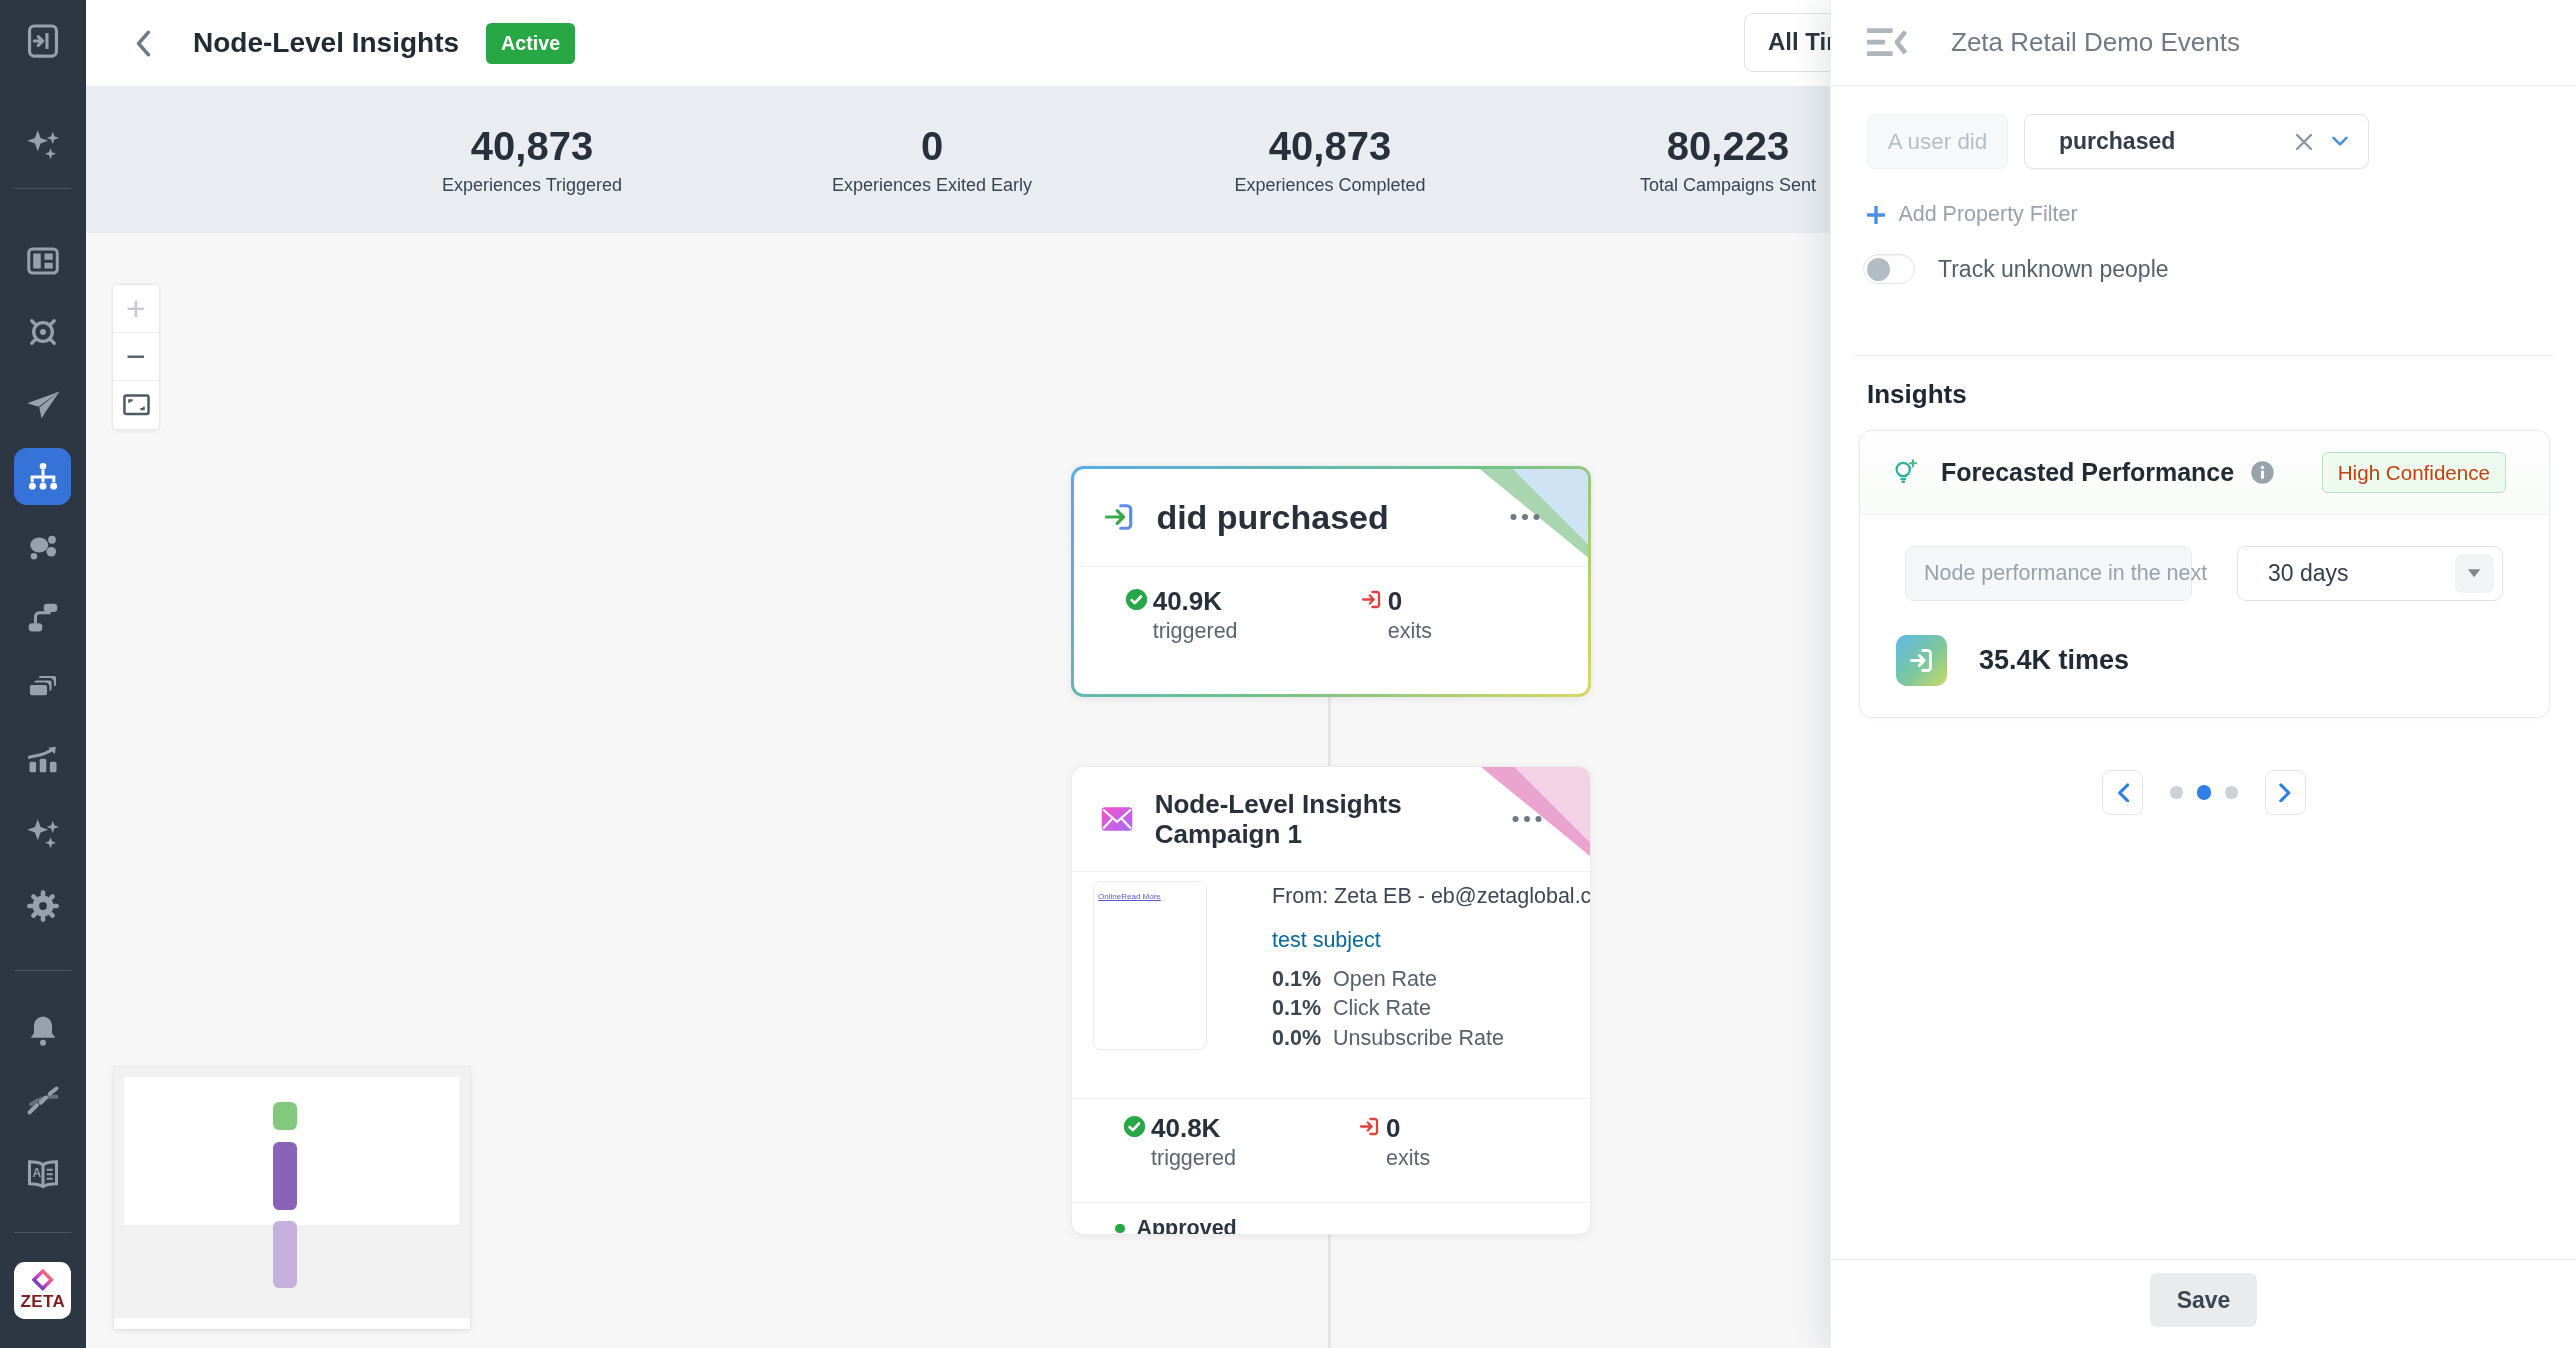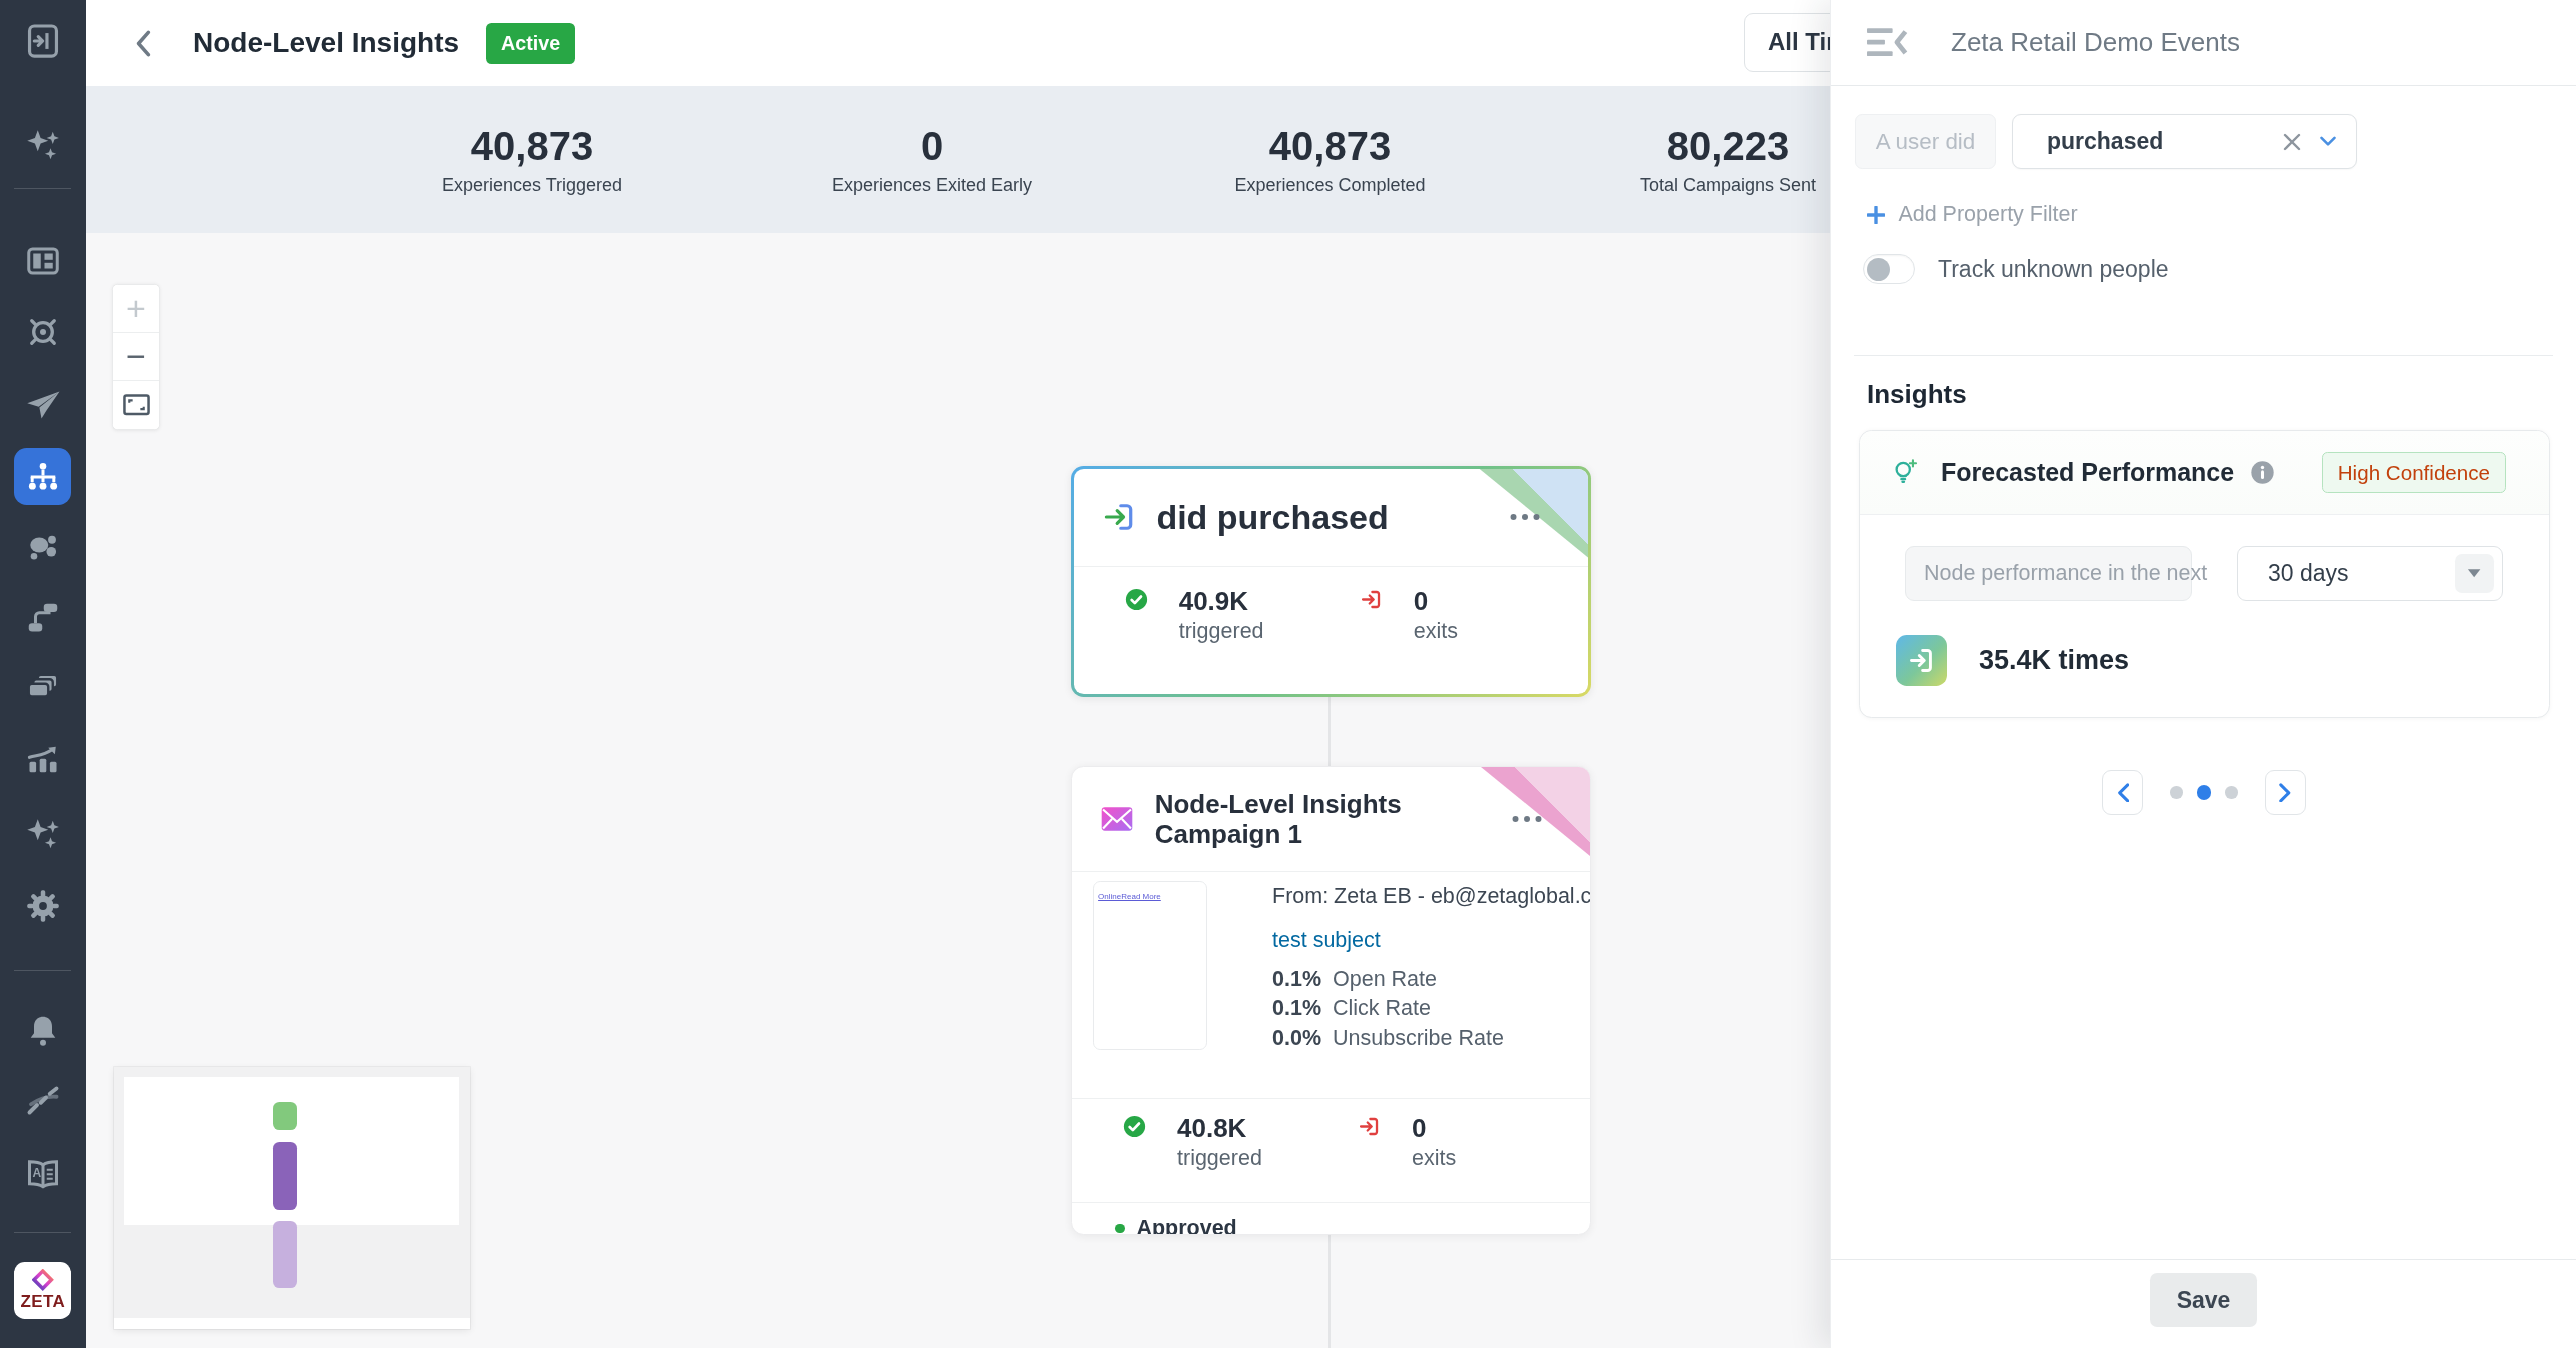--- a/index.html
+++ b/index.html
@@ -40,21 +40,21 @@
   
   .node-trigger { position:absolute; left:985px; top:233px; width:520px; height:231px; border-radius:12.5px; padding:2.7px; background:linear-gradient(135deg,#55ace6 0%, #6fc189 55%, #d9d965 100%); box-shadow:0 1.8px 9px rgba(0,0,0,.08); cursor:pointer; }
   .node-inner { position:relative; background:#fff; border-radius:9.8px; height:100%; overflow:hidden; }
   .node-head { position:relative; height:98px; display:flex; align-items:center; padding:0 27px; border-bottom:0.9px solid #eef0f1; }
   .node-title { font-size:34px; font-weight:bold; color:#28303c; margin-left:19.7px; }
   .dots-btn { position:absolute; right:48px; top:50%; transform:translateY(-50%); cursor:pointer; z-index:3; }
   .ribbon { position:absolute; right:0; top:0; width:109px; height:89px; clip-path:polygon(0 0,100% 0,100% 100%); z-index:2; }
   .ribbon-blue { background:linear-gradient(225deg,#cfe2f4 0%,#cfe2f4 38%,#a9d6b0 38%,#a9d6b0 58%,#d4ebdb 58%,#d4ebdb 76%,rgba(255,255,255,0) 76%); }
   .ribbon-pink { background:linear-gradient(225deg,#f3d2e6 0%,#f3d2e6 38%,#eba3cf 38%,#eba3cf 58%,#b2a7e5 58%,#b2a7e5 76%,rgba(255,255,255,0) 76%); }
   .node-stats { position:relative; height:132px; }
-  .mstat { position:absolute; display:flex; gap:31px; }
+  .mstat { position:absolute; display:flex; gap:5px; }
   .mstat.m1 { left:51px; top:21.5px; }
   .mstat.m2 { left:286px; top:21.5px; }
   .mval { font-size:26px; font-weight:bold; color:#28303c; line-height:27px; }
   .mlab { font-size:21.5px; color:#5a6570; margin-top:3.6px; }
 
   
   .node-campaign { position:absolute; left:985px; top:533px; width:520px; height:469px; background:#fff; border:0.9px solid #ececee; border-radius:12.5px; box-shadow:0 1.8px 9px rgba(0,0,0,.06); overflow:hidden; cursor:pointer; }
   .camp-head { position:relative; height:105px; display:flex; align-items:center; padding:0 27px; border-bottom:0.9px solid #eef0f1; }
   .camp-title { font-size:26px; font-weight:bold; color:#28303c; margin-left:19.7px; line-height:30px; width:277px; }
   .camp-content { position:relative; height:208px; }
@@ -77,21 +77,21 @@
   .minimap { position:absolute; left:28px; top:834px; width:356px; height:262px; background:#f1f1f2; box-shadow:0 0 0 0.9px rgba(0,0,0,.05), 0 1.8px 7.2px rgba(0,0,0,.08); cursor:pointer; }
   .mm-view { position:absolute; left:9.8px; top:9.8px; width:335px; height:148px; background:#fff; }
   .mm-node { position:absolute; left:159px; width:24px; border-radius:6.3px; }
   .mm-strip { position:absolute; left:0; right:0; bottom:0; height:10.7px; background:#fff; }
 
   
   .panel { position:absolute; left:1830px; top:0; width:746px; height:1349px; background:#fff; z-index:60; border-left:0.9px solid #eceef0; box-shadow:-10.7px 0 30px rgba(30,40,50,.10); }
   .panel-head { height:86px; border-bottom:0.9px solid #e7eaec; display:flex; align-items:center; padding-left:36px; }
   .collapse-btn { width:45px; height:36px; display:flex; align-items:center; cursor:pointer; }
   .panel-title { font-size:26px; color:#6f7a85; margin-left:39px; }
-  .filter-row { position:absolute; left:24px; top:114px; display:flex; gap:16px; }
+  .filter-row { position:absolute; left:36px; top:114px; display:flex; gap:16px; }
   .chip-disabled { height:55px; padding:0 19.7px; background:#f7f8f9; border:0.9px solid #eef0f2; border-radius:7.2px; color:#b6bdc5; font-size:22.4px; display:flex; align-items:center; }
   .event-select { height:55px; width:345px; background:#fff; border:0.9px solid #dfe3e6; border-radius:9px; display:flex; align-items:center; padding:0 19.7px 0 34px; box-shadow:0 0.9px 1.8px rgba(0,0,0,.03); cursor:pointer; }
   .event-txt { flex:1; font-size:23px; font-weight:bold; color:#333e4a; }
   .clear-x { margin-right:19.7px; cursor:pointer; }
   .add-filter { position:absolute; left:36px; top:202px; display:flex; align-items:center; gap:13.4px; cursor:pointer; }
   .add-filter-txt { font-size:21.5px; color:#9aa2ab;text-align:center; }
   .toggle-row { position:absolute; left:32px; top:254px; display:flex; align-items:center; gap:23px; }
   .toggle { position:relative; width:52px; height:30px; border:0.9px solid #e1e5e8; border-radius:15px; background:#fff; box-shadow:inset 0 0.9px 1.8px rgba(0,0,0,.05); cursor:pointer; }
   .knob { position:absolute; left:2.7px; top:2.7px; width:23px; height:23px; border-radius:50%; background:#b4bcc3; }
   .toggle-label { font-size:23px; color:#55606c; }

